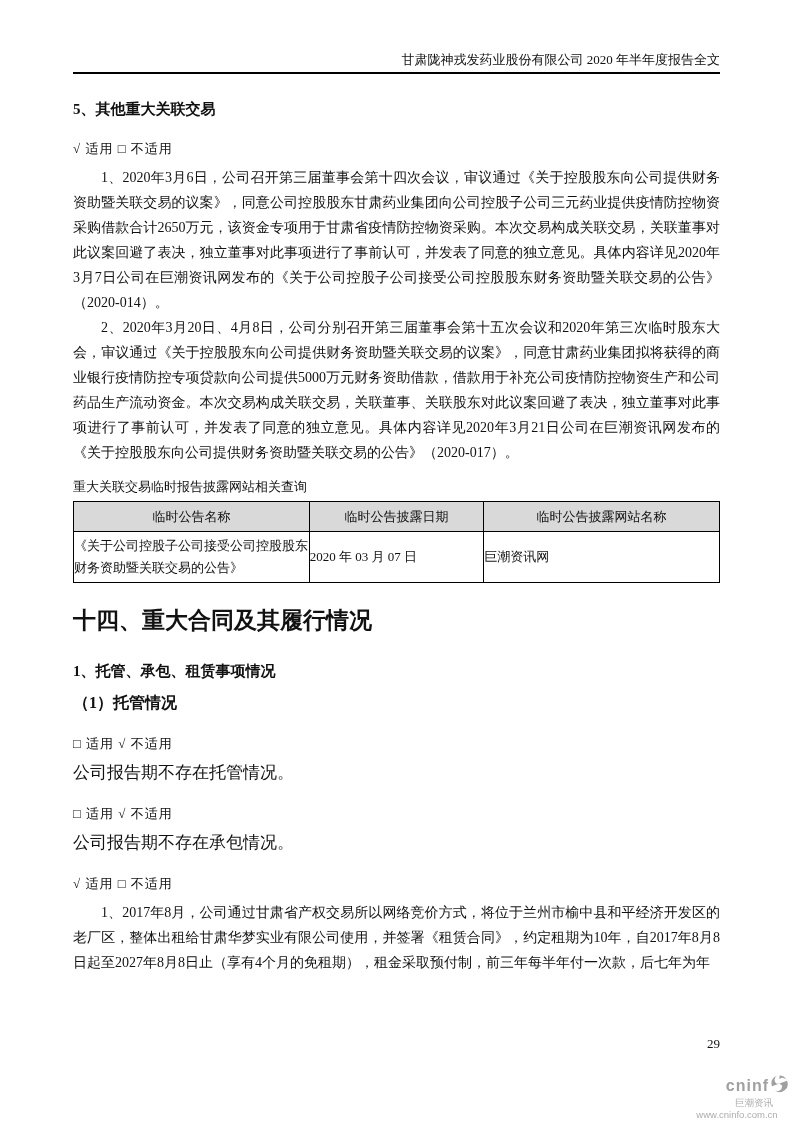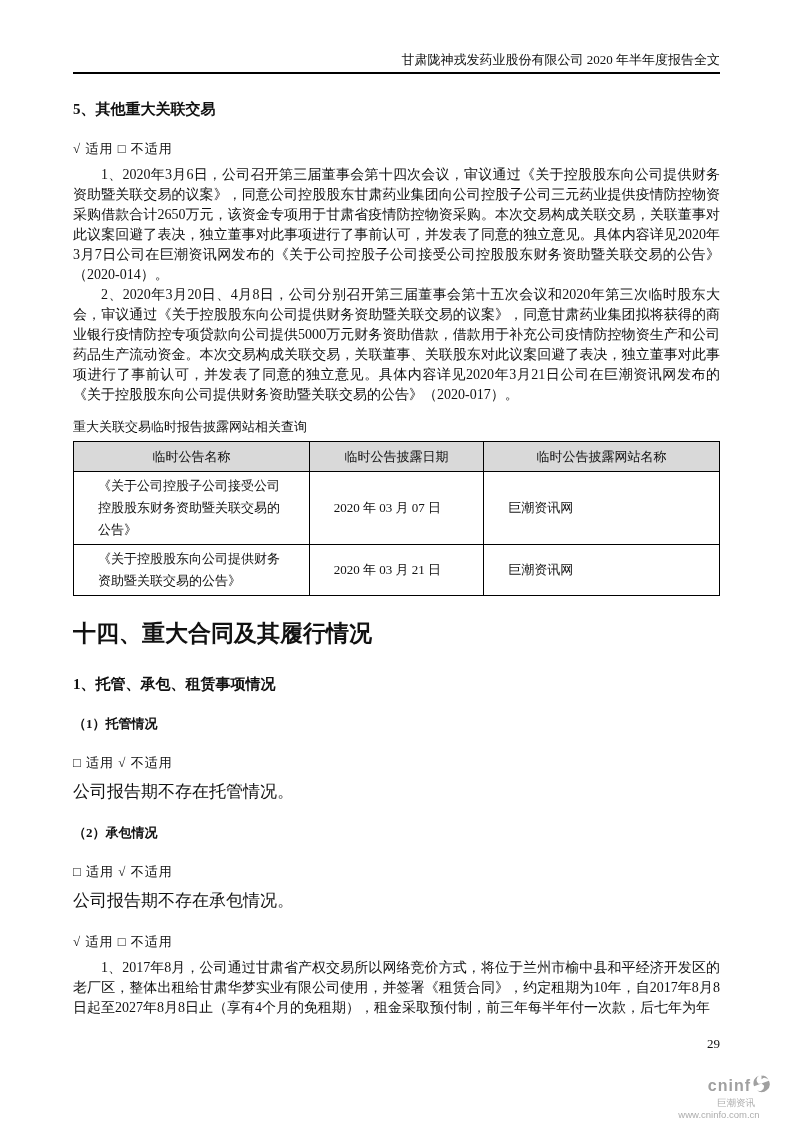--- a/index.html
+++ b/index.html
@@ -26,53 +26,53 @@
   
   .h-num {          
     font-size: 15px; font-weight: bold;
     margin-top: 26px;
   }
   .h-chapter {      
     font-size: 23px; font-weight: bold;
     margin-top: 22px;
   }
   .h-sub {          
-    font-size: 13px; font-weight: bold;
-    margin-top: 21px;
+    font-size: 16px; font-weight: bold;
+    margin-top: 12px;
   }
   .applicability {
     font-size: 13px;
     margin-top: 21px;
     letter-spacing: 1px;
   }
   .note-line {
     font-size: 17px;
     margin-top: 8px;
   }
   .body-para {
     font-size: 14px;
-    line-height: 20px;
+    line-height: 25px;
     text-align: justify;
     text-indent: 2em;
     margin-top: 7px;
   }
   .table-caption {
     font-size: 13px;
     margin-top: 13px;
   }
   
   table.disclosure {
     width: 100%;
     border-collapse: collapse;
     margin-top: 5px;
     font-size: 13px;
   }
   table.disclosure th, table.disclosure td {
     border: 1px solid #000000;
-    padding: 3px 24px;
+    padding: 3px 0;
     font-weight: normal;
     vertical-align: middle;
   }
   table.disclosure { border: 1.5px solid #000000; }
   table.disclosure th {
     background: #d9d9d9;
     text-align: center;
     height: 30px;
   }
   table.disclosure td {
@@ -84,21 +84,21 @@
   .col-date { width: 27%; }
   .col-site { width: 36.5%; }
   
   .page-number {
     position: absolute;
     right: 73px; top: 1036px;
     font-size: 13px;
   }
   .cninfo-logo {
     position: absolute;
-    right: 18px; top: 1074px;
+    right: 0; top: 1074px;
     width: 112px;
     color: #a6a6a6;
     font-family: "Liberation Sans", "DejaVu Sans", sans-serif;
     line-height: 1.1;
   }
   .logo-row1 {
     display: flex; align-items: center; justify-content: flex-end;
     gap: 1px; padding-right: 4px;
   }
   .logo-brand {
@@ -140,37 +140,31 @@
         <th class="col-date">临时公告披露日期</th>
         <th class="col-site">临时公告披露网站名称</th>
       </tr>
     </thead>
     <tbody>
       <tr>
         <td>《关于公司控股子公司接受公司控股股东财务资助暨关联交易的公告》</td>
         <td>2020 年 03 月 07 日</td>
         <td>巨潮资讯网</td>
       </tr>
-      <tr>
-        <td>《关于控股股东向公司提供财务资助暨关联交易的公告》</td>
-        <td>2020 年 03 月 21 日</td>
-        <td>巨潮资讯网</td>
-      </tr>
     </tbody>
   </table>
 
   <div class="h-chapter">十四、重大合同及其履行情况</div>
 
   <div class="h-num">1、托管、承包、租赁事项情况</div>
 
   <div class="h-sub">（1）托管情况</div>
   <div class="applicability">□ 适用 √ 不适用</div>
   <div class="note-line">公司报告期不存在托管情况。</div>
 
-  <div class="h-sub">（2）承包情况</div>
   <div class="applicability">□ 适用 √ 不适用</div>
   <div class="note-line">公司报告期不存在承包情况。</div>
 
   <div class="applicability">√ 适用 □ 不适用</div>
   <p class="body-para">1、2017年8月，公司通过甘肃省产权交易所以网络竞价方式，将位于兰州市榆中县和平经济开发区的老厂区，整体出租给甘肃华梦实业有限公司使用，并签署《租赁合同》，约定租期为10年，自2017年8月8日起至2027年8月8日止（享有4个月的免租期），租金采取预付制，前三年每半年付一次款，后七年为年</p>
 
 </div>
 
 <div class="page-number">29</div>
 

